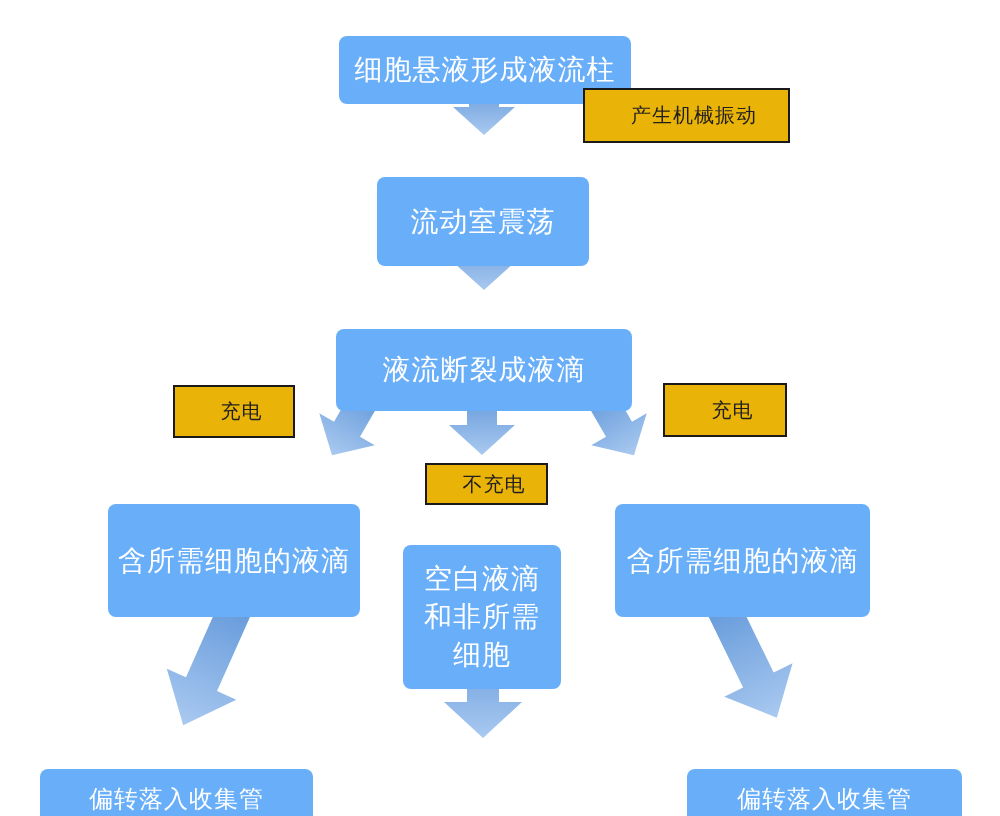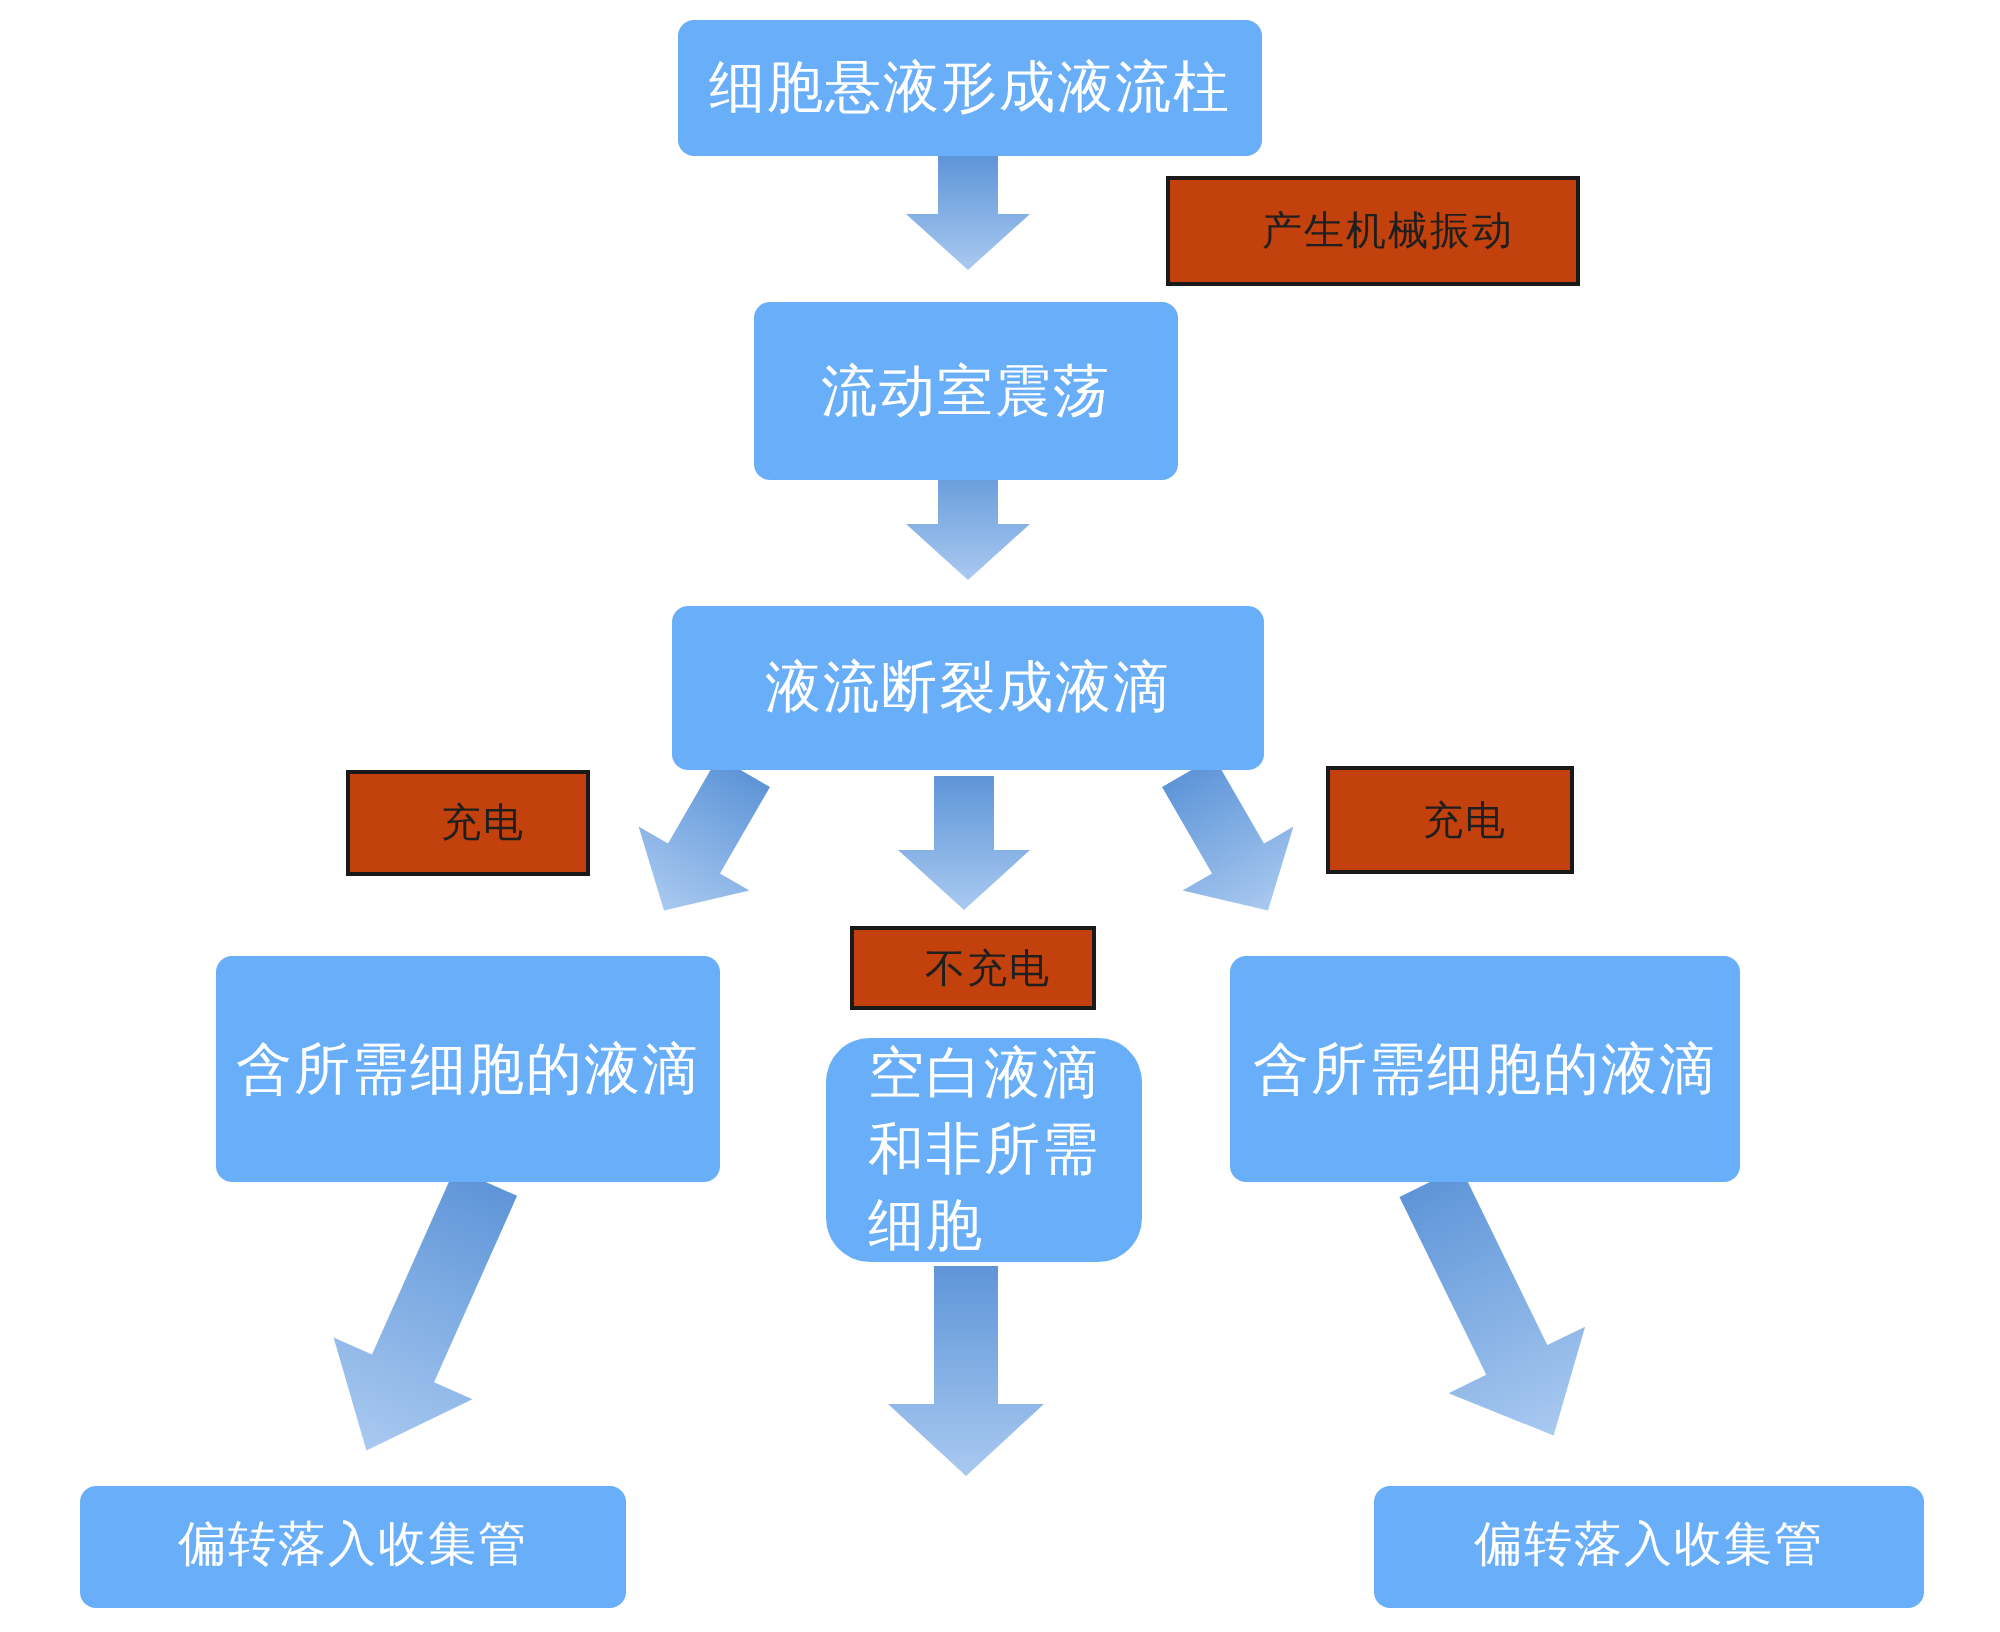--- a/index.html
+++ b/index.html
@@ -27,51 +27,53 @@
     width:1000px;height:816px;
   }
   .node{
     position:absolute;
     background:var(--node-fill);
     color:var(--node-text);
     border-radius:8px;
     display:flex;
     align-items:center;
     justify-content:center;
+    text-align:center;
     font-size:28px;
     letter-spacing:1px;
     line-height:1.35;
     white-space:pre-line;
     box-sizing:border-box;
+    margin-top:26px;
   }
   .node.small-text{font-size:24px;}
   .label-box{
     position:absolute;
-    background:#c2410c;
+    background:#eab308;
     border:2px solid var(--label-border);
     color:var(--label-text);
     display:flex;
     align-items:center;
     justify-content:center;
     text-align:center;
     font-size:20px;
     letter-spacing:1px;
     box-sizing:border-box;
     padding-left:15px;
   }
   
   .b-top{left:339px;top:10px;width:292px;height:68px;}
   .b-label-vibration{left:583px;top:88px;width:207px;height:55px;}
   .b-flow{left:377px;top:151px;width:212px;height:89px;}
   .b-break{left:336px;top:303px;width:296px;height:82px;}
   .b-charge-left{left:173px;top:385px;width:122px;height:53px;}
   .b-charge-right{left:663px;top:383px;width:124px;height:54px;}
   .b-nocharge{left:425px;top:463px;width:123px;height:42px;}
   .b-desired-left{left:108px;top:478px;width:252px;height:113px;}
-  .b-blank{left:413px;top:519px;width:158px;height:112px;border-radius:22px;}
+  .b-blank{left:403px;top:519px;width:158px;height:144px;}
   .b-desired-right{left:615px;top:478px;width:255px;height:113px;}
   .b-collect-left{left:40px;top:743px;width:273px;height:61px;}
   .b-waste{left:356px;top:745px;width:252px;height:58px;}
   .b-collect-right{left:687px;top:743px;width:275px;height:61px;}
 </style>
 </head>
 <body>
 
 <div class="canvas">
 

